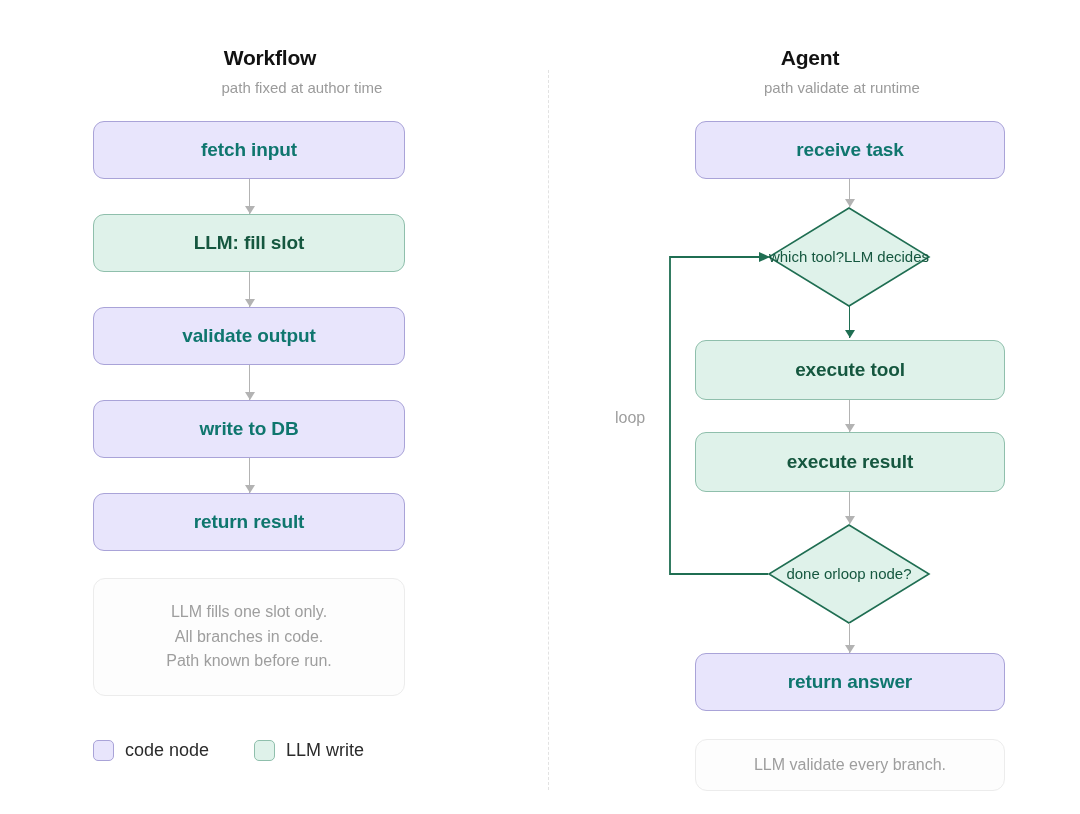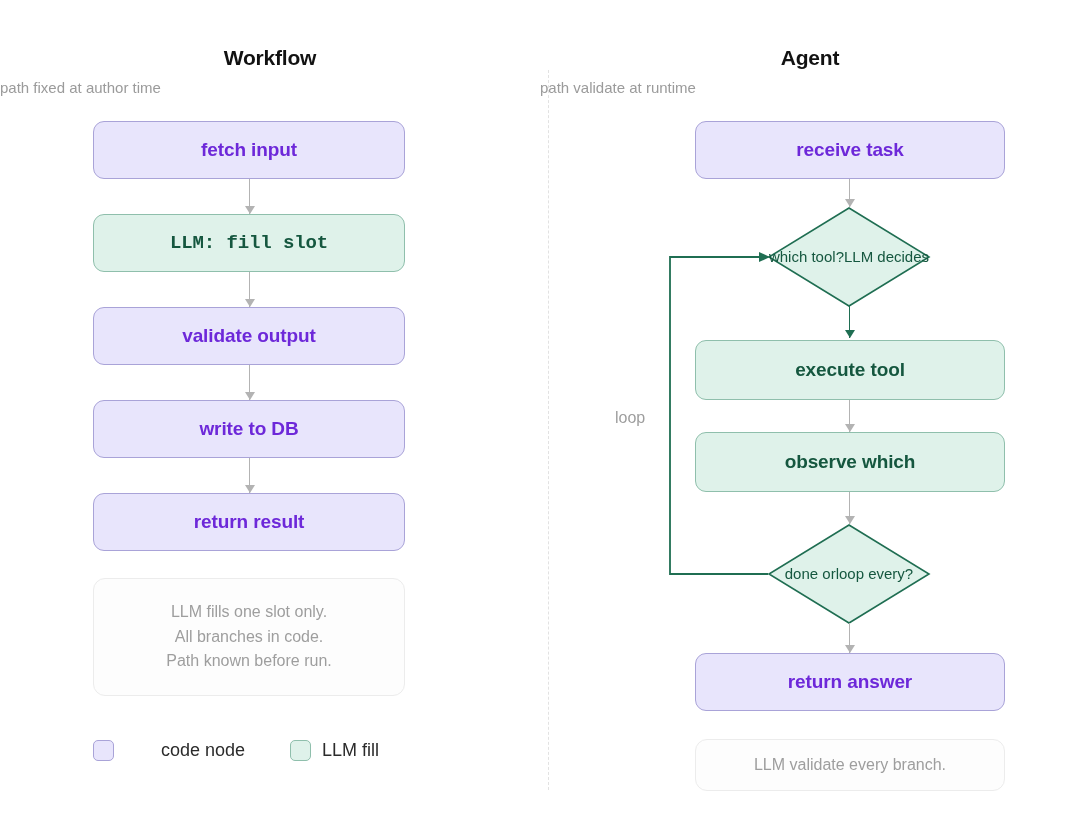--- a/index.html
+++ b/index.html
@@ -16,42 +16,42 @@
   .col{position:absolute;top:16px;height:814px;}
   #col-left{left:0;width:540px;}
   #col-right{left:540px;width:540px;}
 
   .col-title{
     position:absolute;width:100%;text-align:center;
     font-size:21px;font-weight:bold;color:#121212;
     letter-spacing:-0.2px;
   }
   .col-sub{
-    position:absolute;width:100%;text-align:left;
-    font-size:15px;color:#9b9b9b;font-weight:400;
+    position:absolute;width:100%;text-align:center;
+    font-size:15px;color:#9b9b9b;font-weight:400;padding-left:32px;
   }
 
   .divider{
     position:absolute;left:548px;top:70px;width:0;height:720px;
     border-left:1px dashed #e2e2e2;
   }
 
   
   .node{
     position:absolute;
     box-sizing:border-box;
     border-radius:11px;
     display:flex;align-items:center;justify-content:center;
     font-size:19px;font-weight:bold;
     letter-spacing:-0.1px;
   }
   .node.code{
     background:#e8e5fc;
     border:1.4px solid #a9a3d8;
-    color:#6d28d9;
+    color:#0f766e;
   }
   .node.llm{
     background:#dff2ea;
     border:1.4px solid #8fbfac;
     color:#15573f;
   }
 
   
   .arrow{position:absolute;}
   .arrow .shaft{
@@ -118,21 +118,21 @@
     <div class="col-title" style="top:30px;">Workflow</div>
     <div class="col-sub" style="top:63px;">path fixed at author time</div>
 
     <div class="node code" style="left:93px;top:105px;width:312px;height:58px;">fetch input</div>
 
     <div class="arrow" style="left:249px;top:163px;height:35px;">
       <div class="shaft"></div>
       <div class="head"></div>
     </div>
 
-    <div class="node llm" style="left:93px;top:198px;width:312px;height:58px;font-family:Liberation Mono, monospace;">LLM: fill slot</div>
+    <div class="node llm" style="left:93px;top:198px;width:312px;height:58px;">LLM: fill slot</div>
 
     <div class="arrow" style="left:249px;top:256px;height:35px;">
       <div class="shaft"></div>
       <div class="head"></div>
     </div>
 
     <div class="node code" style="left:93px;top:291px;width:312px;height:58px;">validate output</div>
 
     <div class="arrow" style="left:249px;top:349px;height:35px;">
       <div class="shaft"></div>
@@ -148,27 +148,27 @@
 
     <div class="node code" style="left:93px;top:477px;width:312px;height:58px;">return result</div>
 
     <div class="note" style="left:93px;top:562px;width:312px;height:118px;">
       <div>LLM fills one slot only.</div>
       <div>All branches in code.</div>
       <div>Path known before run.</div>
     </div>
 
     <div class="legend" style="left:93px;top:724px;">
-      <div class="legend-item" style="margin-right:45px;gap:36px;">
+      <div class="legend-item" style="margin-right:45px;">
         <span class="swatch code"></span>
         <span class="legend-label">code node</span>
       </div>
       <div class="legend-item">
         <span class="swatch llm"></span>
-        <span class="legend-label">LLM fill</span>
+        <span class="legend-label">LLM write</span>
       </div>
     </div>
 
   </div>
 
   <div class="col" id="col-right">
 
     <div class="col-title" style="top:30px;">Agent</div>
     <div class="col-sub" style="top:63px;">path validate at runtime</div>
 
@@ -194,34 +194,34 @@
       <div class="head"></div>
     </div>
 
     <div class="node llm" style="left:155px;top:324px;width:310px;height:60px;text-align:center;">execute tool</div>
 
     <div class="arrow" style="left:309px;top:384px;height:32px;">
       <div class="shaft"></div>
       <div class="head"></div>
     </div>
 
-    <div class="node llm" style="left:155px;top:416px;width:310px;height:60px;">observe which</div>
+    <div class="node llm" style="left:155px;top:416px;width:310px;height:60px;">execute result</div>
 
     <div class="arrow" style="left:309px;top:476px;height:32px;">
       <div class="shaft"></div>
       <div class="head"></div>
     </div>
 
     <div class="diamond" style="left:228px;top:508px;width:162px;height:100px;">
       <svg width="162" height="100" viewBox="0 0 162 100" aria-hidden="true">
         <polygon points="81,1 161,50 81,99 1,50" fill="#dff2ea" stroke="#1f6e52" stroke-width="1.6"></polygon>
       </svg>
       <div class="dlabel">
         <span>done or</span>
-        <span>loop every?</span>
+        <span>loop node?</span>
       </div>
     </div>
 
     <div class="arrow" style="left:309px;top:607px;height:30px;">
       <div class="shaft"></div>
       <div class="head"></div>
     </div>
 
     <div class="node code" style="left:155px;top:637px;width:310px;height:58px;">return answer</div>
 

